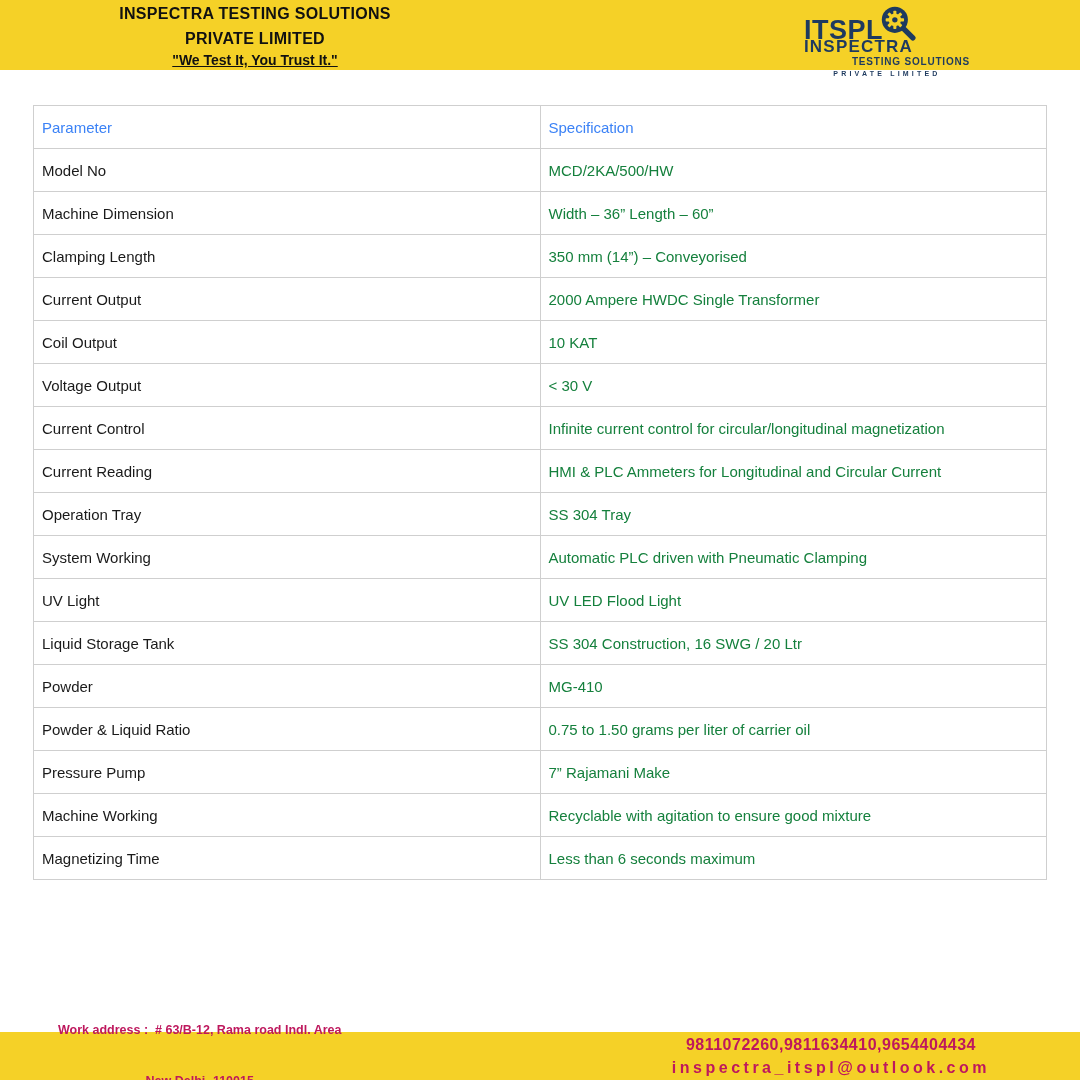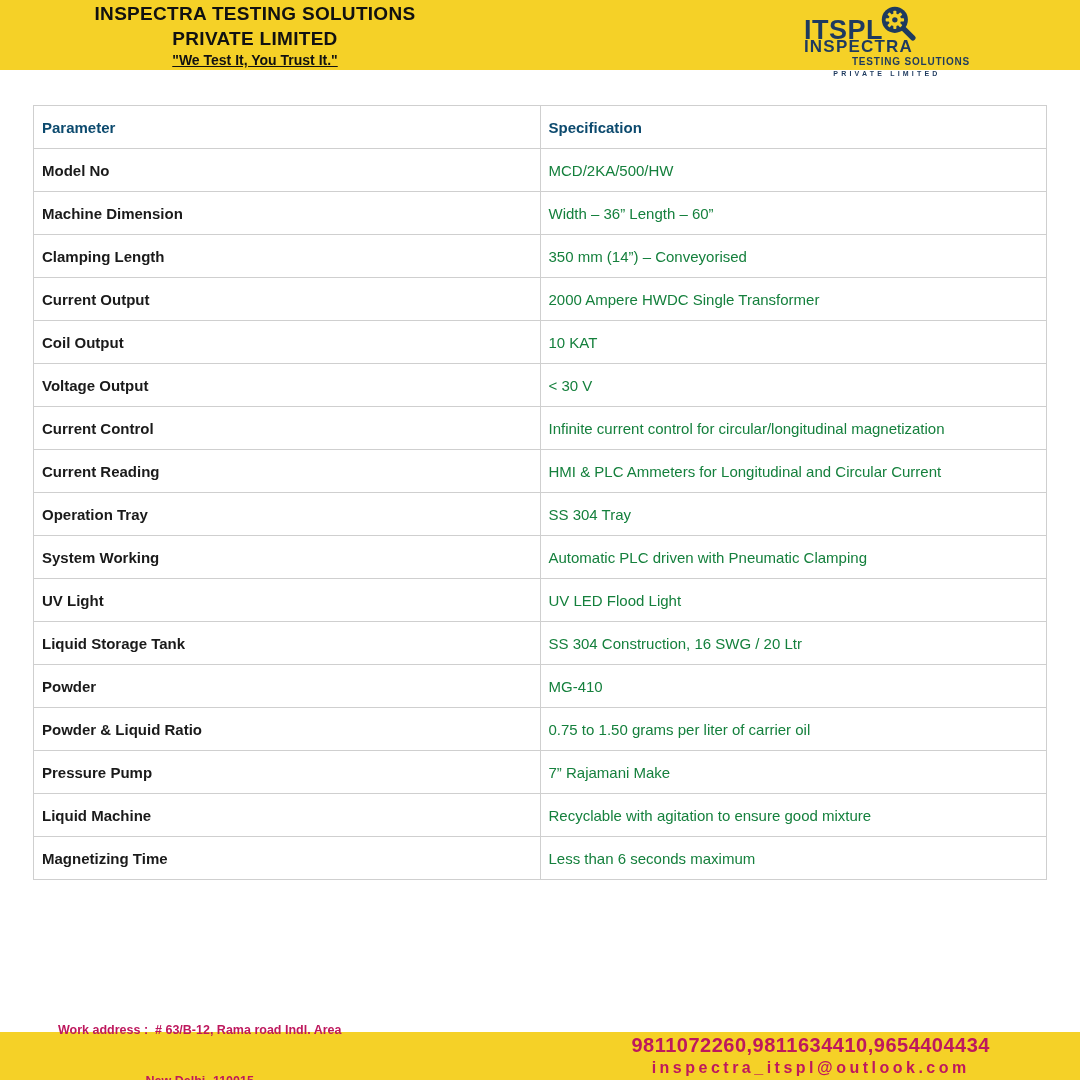--- a/index.html
+++ b/index.html
@@ -24,21 +24,21 @@
     display: flex;
     align-items: center;
   }
   .title-block {
     margin-left: 80px;
     width: 350px;
     text-align: center;
     color: #111111;
   }
   .company-line {
-    font-size: 19px;
+    font-size: 16px;
     font-weight: 800;
     letter-spacing: 0.3px;
     line-height: 25px;
     white-space: nowrap;
   }
   .tagline {
     font-size: 14px;
     font-weight: 700;
     text-decoration: underline;
     line-height: 17px;
@@ -95,25 +95,25 @@
   .spec-table th,
   .spec-table td {
     border: 1px solid #CFCFCF;
     height: 43px;
     vertical-align: middle;
     padding: 0 10px 0 8px;
     font-size: 15px;
     text-align: left;
   }
   .spec-table th {
-    font-weight: 700;
-    color: #0c4a6e;
+    font-weight: 400;
+    color: #3b82f6;
   }
   .param-cell {
-    font-weight: 700;
+    font-weight: 400;
     color: #1A1A1A;
   }
   .spec-cell {
     font-weight: 400;
     color: #15803d;
   }
 
   
   .footer {
     position: absolute;
@@ -133,21 +133,21 @@
     font-weight: 700;
     font-size: 12.5px;
     line-height: 17px;
     white-space: pre;
   }
   .contact-block {
     margin-right: 90px;
     text-align: center;
   }
   .phone-line {
-    font-size: 20px;
+    font-size: 16px;
     font-weight: 800;
     letter-spacing: 0.5px;
     line-height: 24px;
   }
   .email-line {
     font-size: 16px;
     font-weight: 800;
     letter-spacing: 3.5px;
     line-height: 22px;
   }
@@ -272,21 +272,21 @@
           <td class="param-cell">Powder &amp; Liquid Ratio</td>
           <td class="spec-cell">0.75 to 1.50 grams per liter of carrier oil</td>
         </tr>
 
         <tr>
           <td class="param-cell">Pressure Pump</td>
           <td class="spec-cell">7” Rajamani Make</td>
         </tr>
 
         <tr>
-          <td class="param-cell">Liquid Machine</td>
+          <td class="param-cell">Machine Working</td>
           <td class="spec-cell">Recyclable with agitation to ensure good mixture</td>
         </tr>
 
         <tr>
           <td class="param-cell">Magnetizing Time</td>
           <td class="spec-cell">Less than 6 seconds maximum</td>
         </tr>
       </tbody>
   </table>
 

